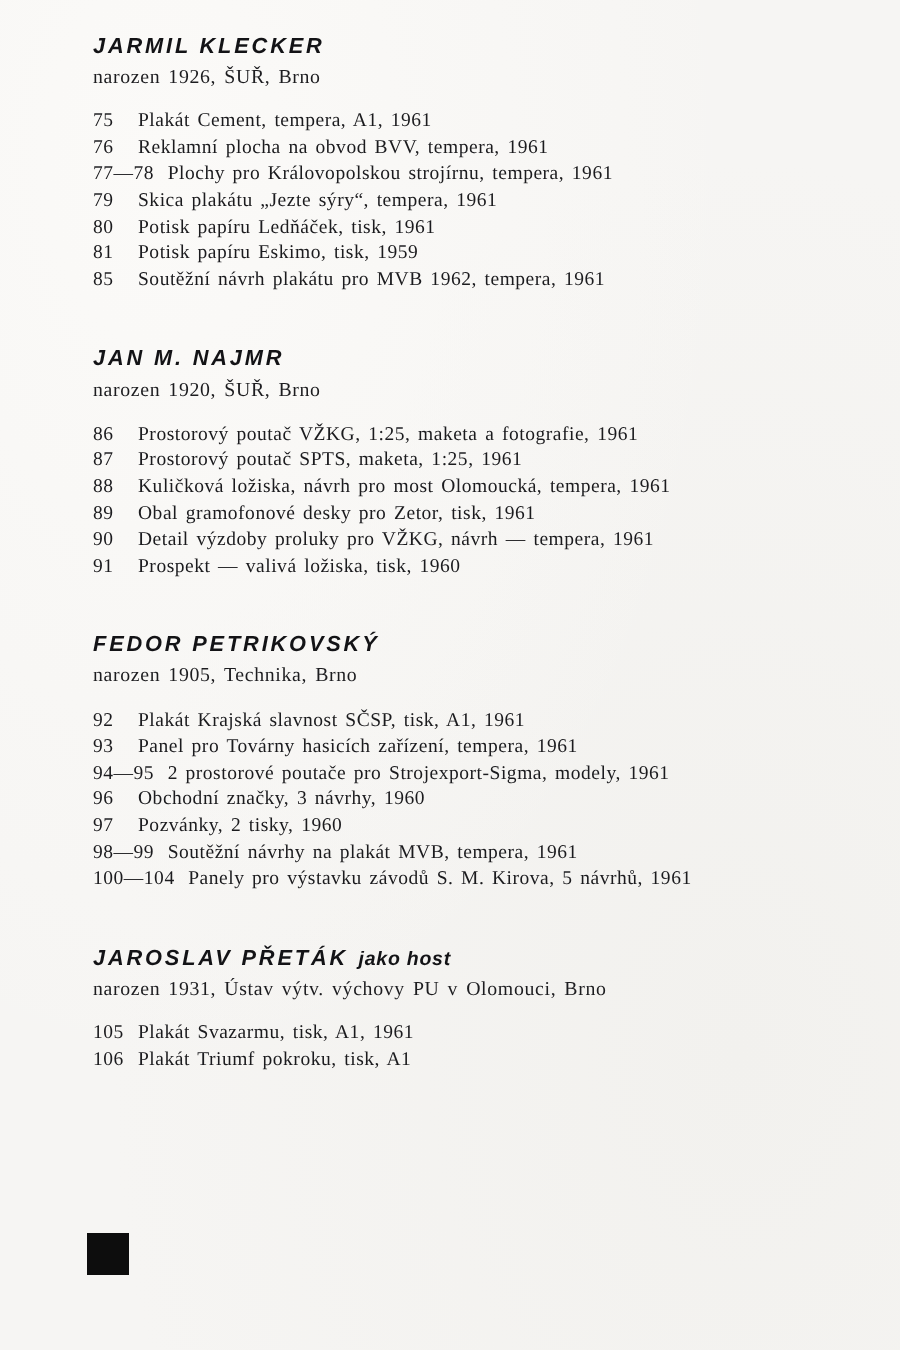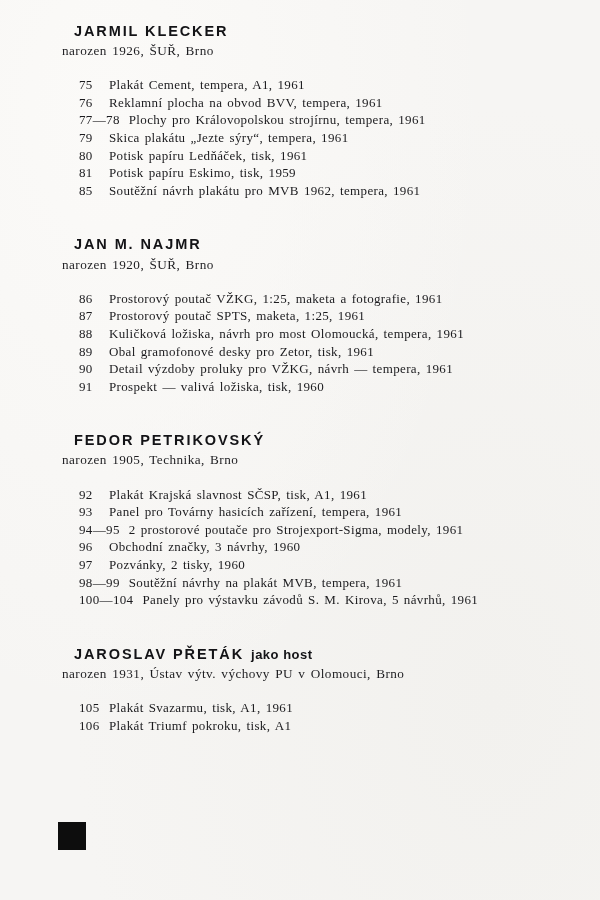--- a/index.html
+++ b/index.html
@@ -38,42 +38,43 @@
     margin-bottom: 0;
   }
 
   .artist-name {
     font-family: "Liberation Sans", sans-serif;
     font-weight: bold;
     font-size: 14.5px;
     letter-spacing: 1.9px;
     line-height: 1.25;
     color: #131316;
-    margin: 0 0 2px 12px;
+    margin: 0 0 2px 0;
     white-space: nowrap;
+    font-style: italic;
   }
   .guest-note {
     font-family: "Liberation Sans", sans-serif;
     font-weight: bold;
     font-size: 13px;
     letter-spacing: 0.5px;
     margin-left: 7px;
   }
   .artist-born {
     font-family: "Liberation Serif", serif;
     font-size: 13.2px;
     letter-spacing: 0.45px;
     word-spacing: 1.6px;
     line-height: 1.3;
     color: #1d1d20;
     margin: 0 0 12px 0;
   }
 
   .works {
-    margin: 17px;
+    margin: 0;
     padding: 0;
     list-style: none;
   }
   .work-item {
     font-family: "Liberation Serif", serif;
     font-size: 13px;
     letter-spacing: 0.35px;
     word-spacing: 1.5px;
     line-height: 17.6px;
     color: #1b1b1e;

